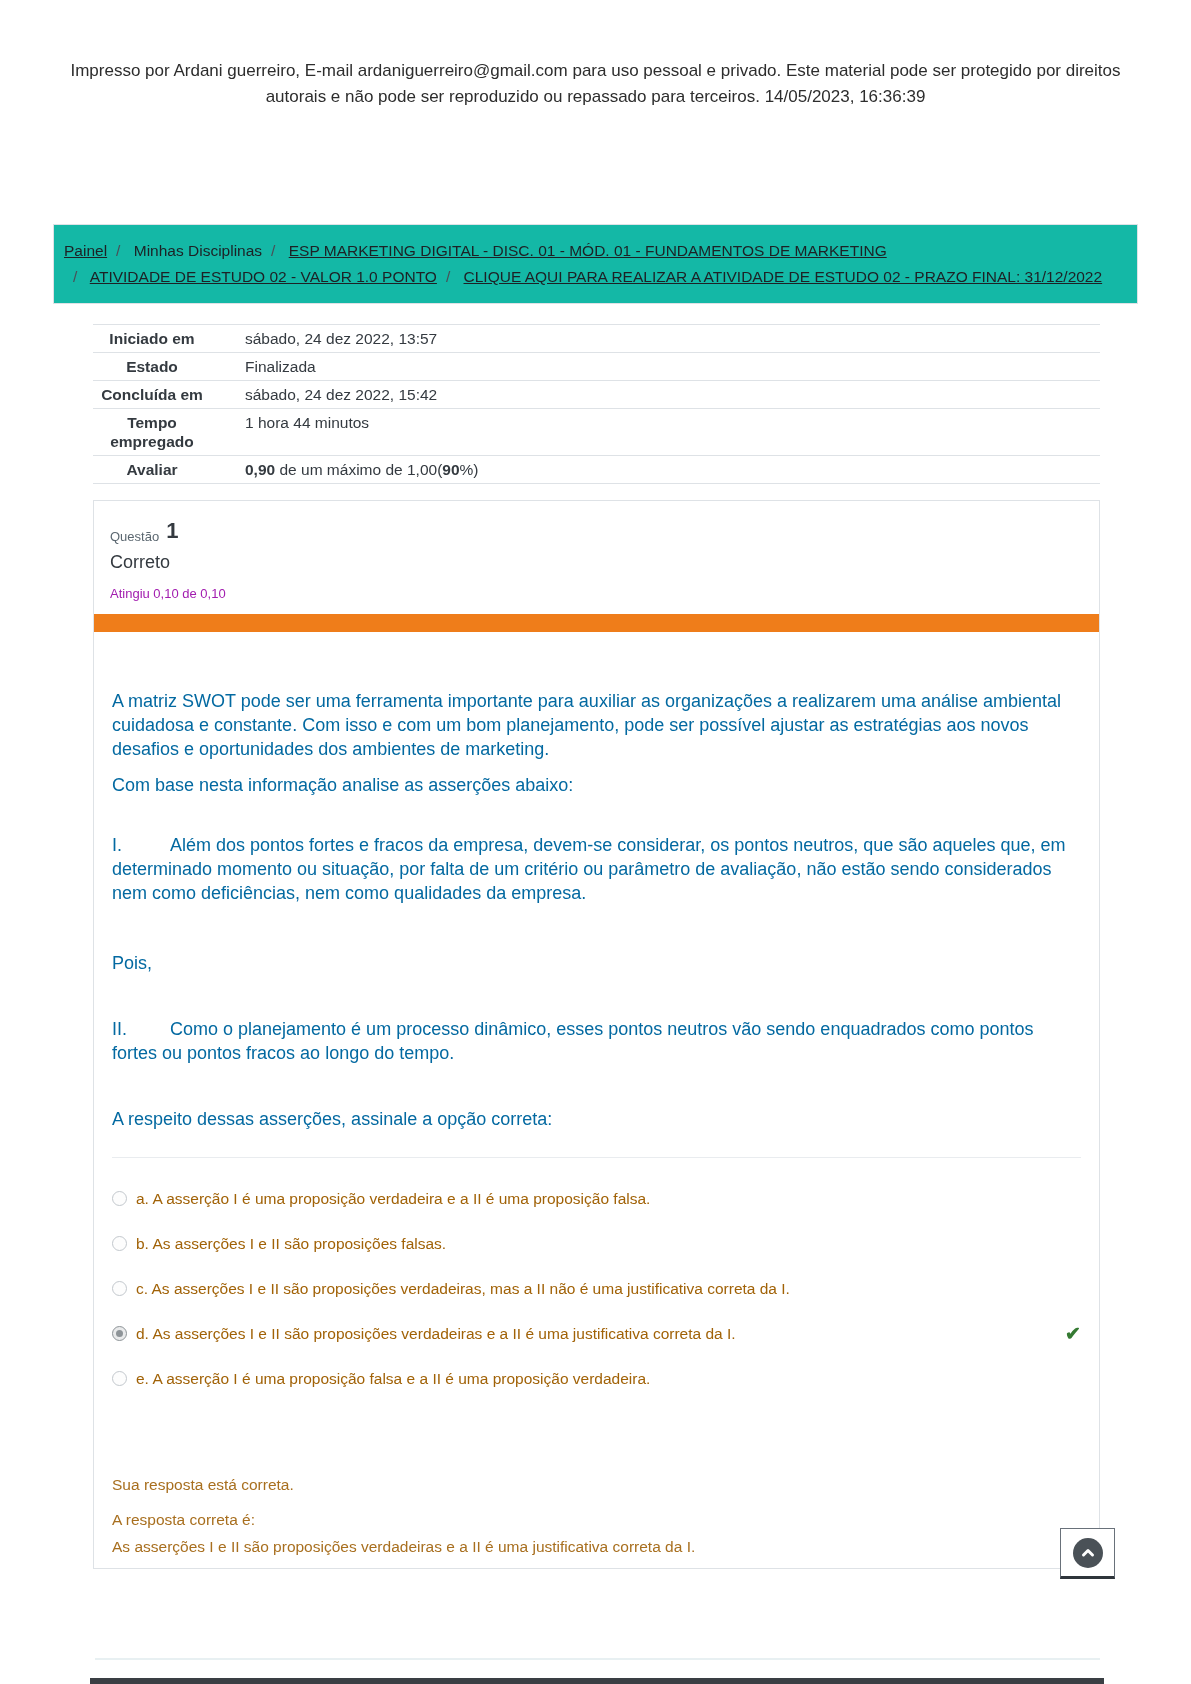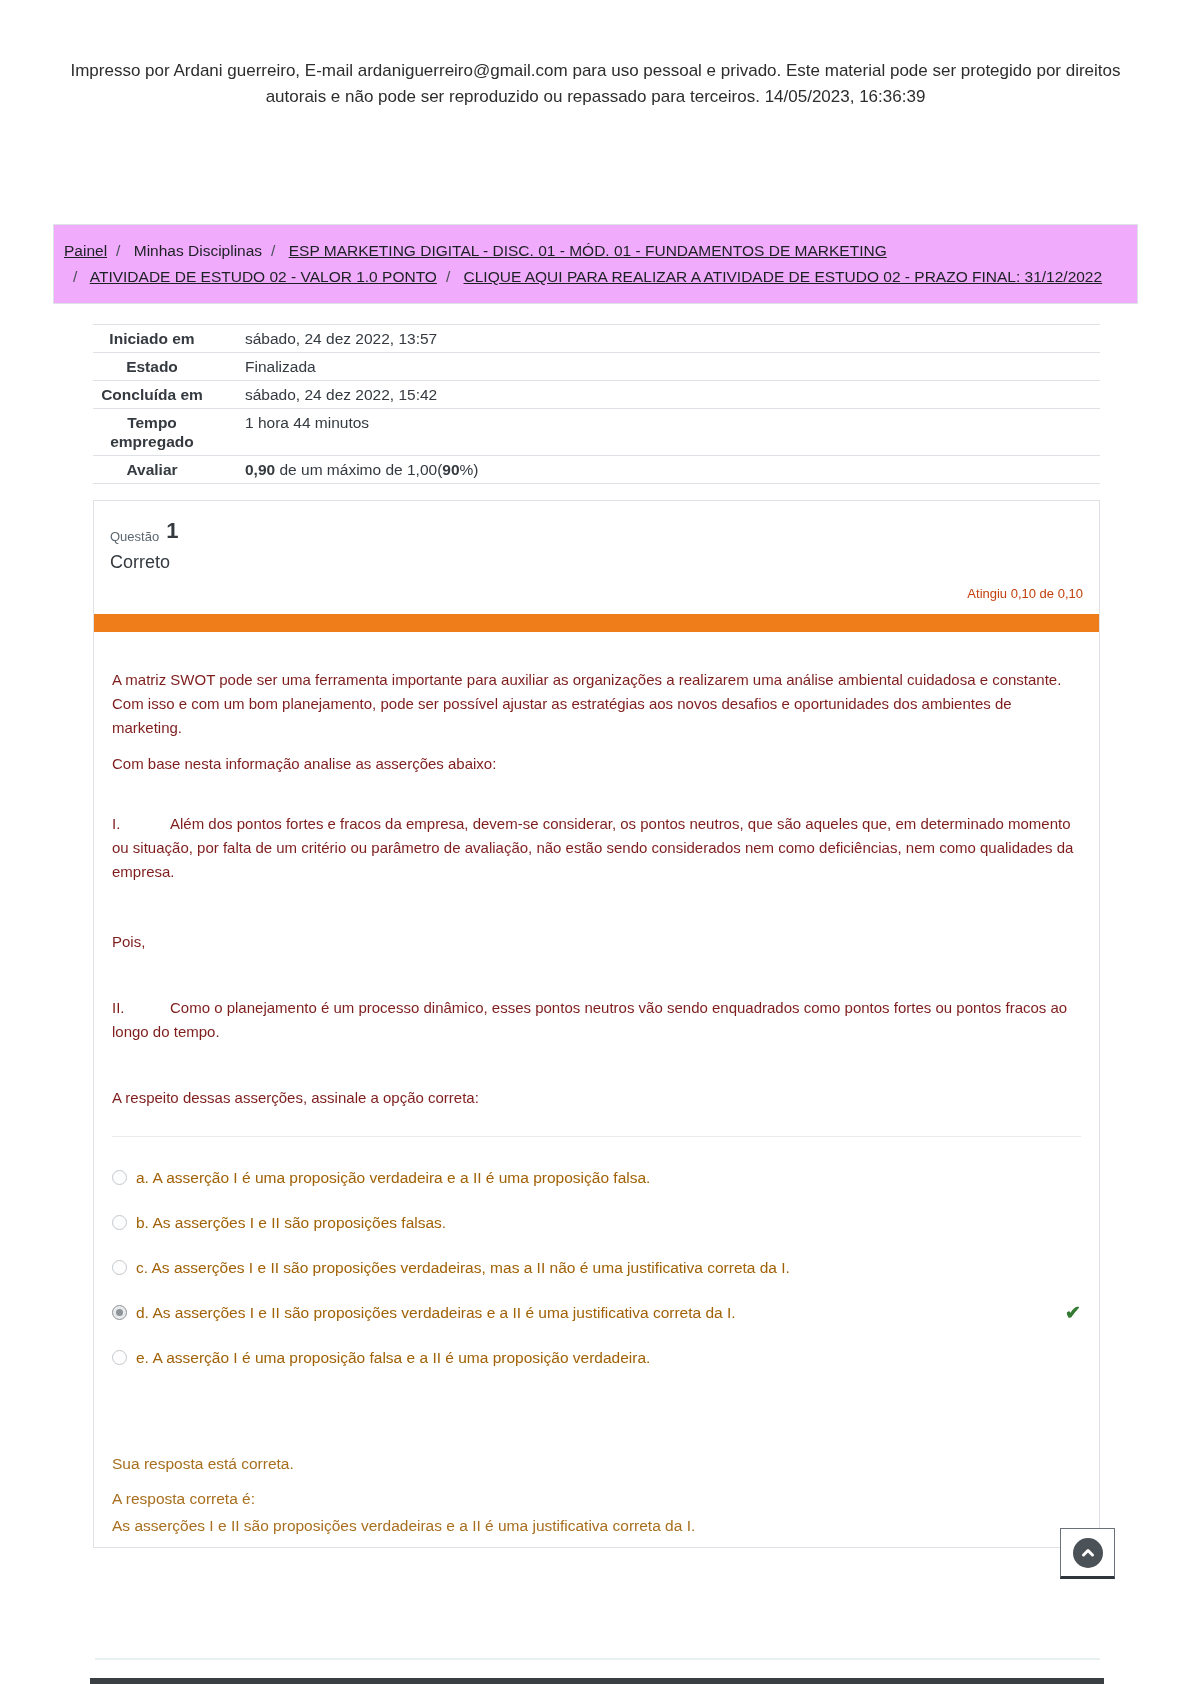--- a/index.html
+++ b/index.html
@@ -13,21 +13,21 @@
   
   .print-notice {
     padding-top:42px; width:1082px; margin:16px auto;
     text-align:center; font-size:17px; line-height:26px; color:#2d2d2d;
   }
 
   
   .nav-card {
     box-sizing:border-box;
     width:1085px; margin:114px 0 0 53px;
-    border:1px solid #dde2e6; background:#f0abfc;
+    border:1px solid #dde2e6; background:#14b8a6;
     padding:13px 10px 13px 10px;
   }
   .breadcrumb {
     display:flex; flex-wrap:wrap; align-items:baseline;
     font-size:15.5px; line-height:26px; color:#1d2125; column-gap:0;
   }
   .bc-group { white-space:nowrap; }
   .bc-sep { color:#495057; padding:0 9px; text-decoration:none; }
   .bc-link { color:#1d2125; text-decoration:underline; cursor:pointer; }
   .bc-plain { color:#1d2125; text-decoration:none; }
@@ -48,24 +48,24 @@
     box-sizing:border-box;
     width:1007px; margin:16px 0 0 93px;
     border:1px solid #dee2e6; background:#fff;
     padding-bottom:8px;
   }
   .qinfo { padding:17px 16px 0 16px; }
   .qno-line { display:flex; align-items:flex-end; }
   .qno-label { font-size:13px; color:#5b6770; }
   .qno-number { font-size:22px; font-weight:bold; color:#343a40; margin-left:7px; }
   .qstate { margin-top:8px; font-size:18px; color:#343a40; }
-  .qgrade { margin-top:13px; font-size:13px; color:#c2410c;text-align:right; }
+  .qgrade { margin-top:13px; font-size:13px; color:#a21caf; }
   .accent-bar { margin-top:13px; height:18px; width:100%; }
 
-  .qcontent { padding:36px 18px 0 18px; font-size:15px; line-height:24px; color:#7f1d1d; }
+  .qcontent { padding:36px 18px 0 18px; font-size:18px; line-height:24px; color:#0369a1;margin-top:21px; }
   .qcontent .p2 { margin-top:12px; }
   .qcontent .assertion-1 { margin-top:36px; }
   .qcontent .pois { margin-top:46px; font-weight:bold; }
   .qcontent .assertion-2 { margin-top:42px; }
   .qcontent .p6 { margin-top:42px; }
   .numeral { display:inline-block; width:58px; }
 
   .opts-divider { margin:26px 18px 0 18px; border:none; border-top:1px solid #e9ecef; height:0; }
 
   .options { padding:28px 18px 0 18px; }

